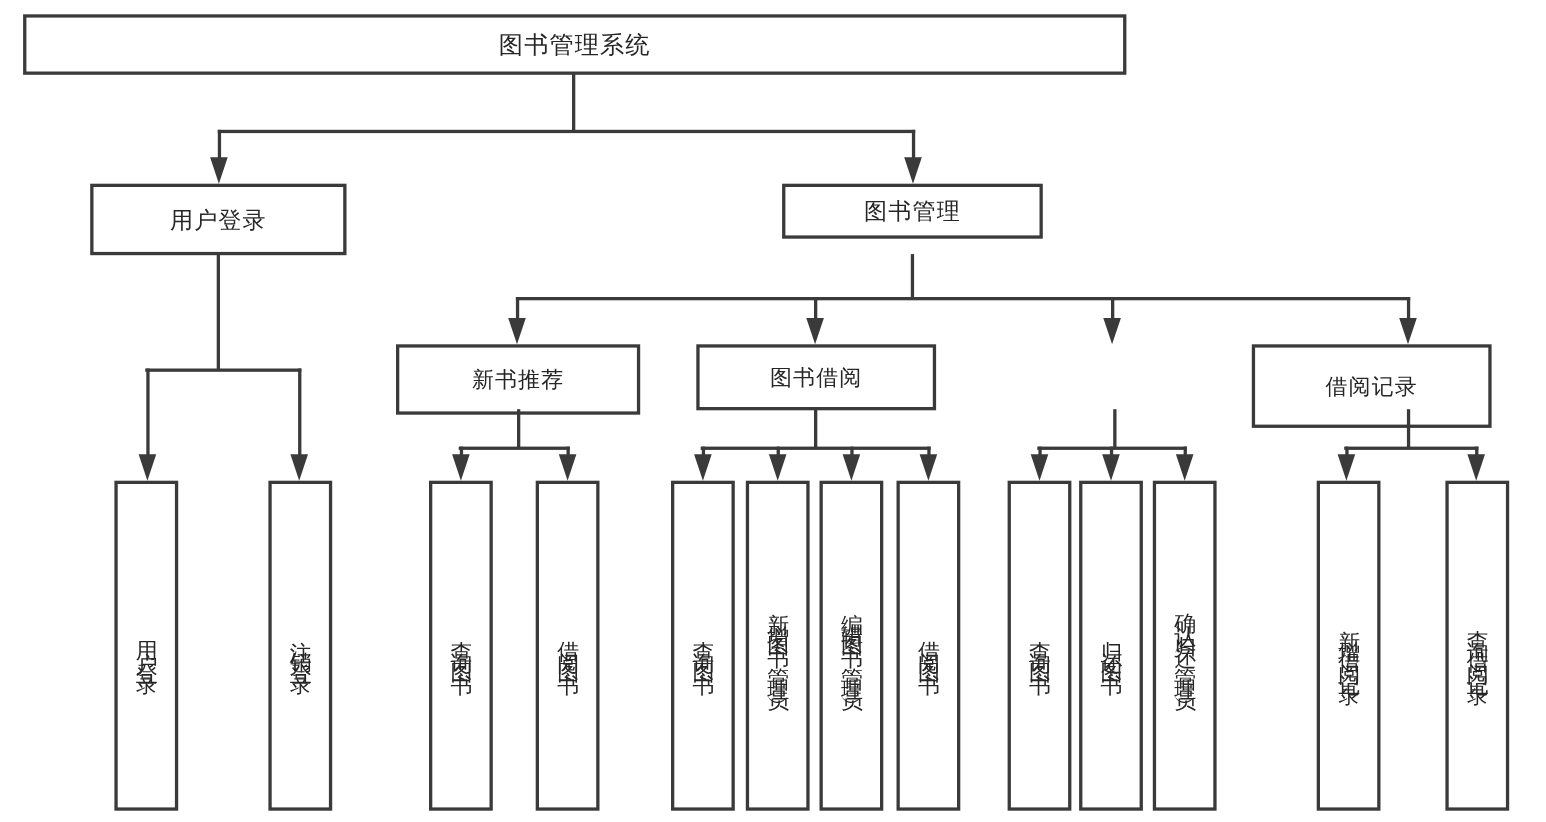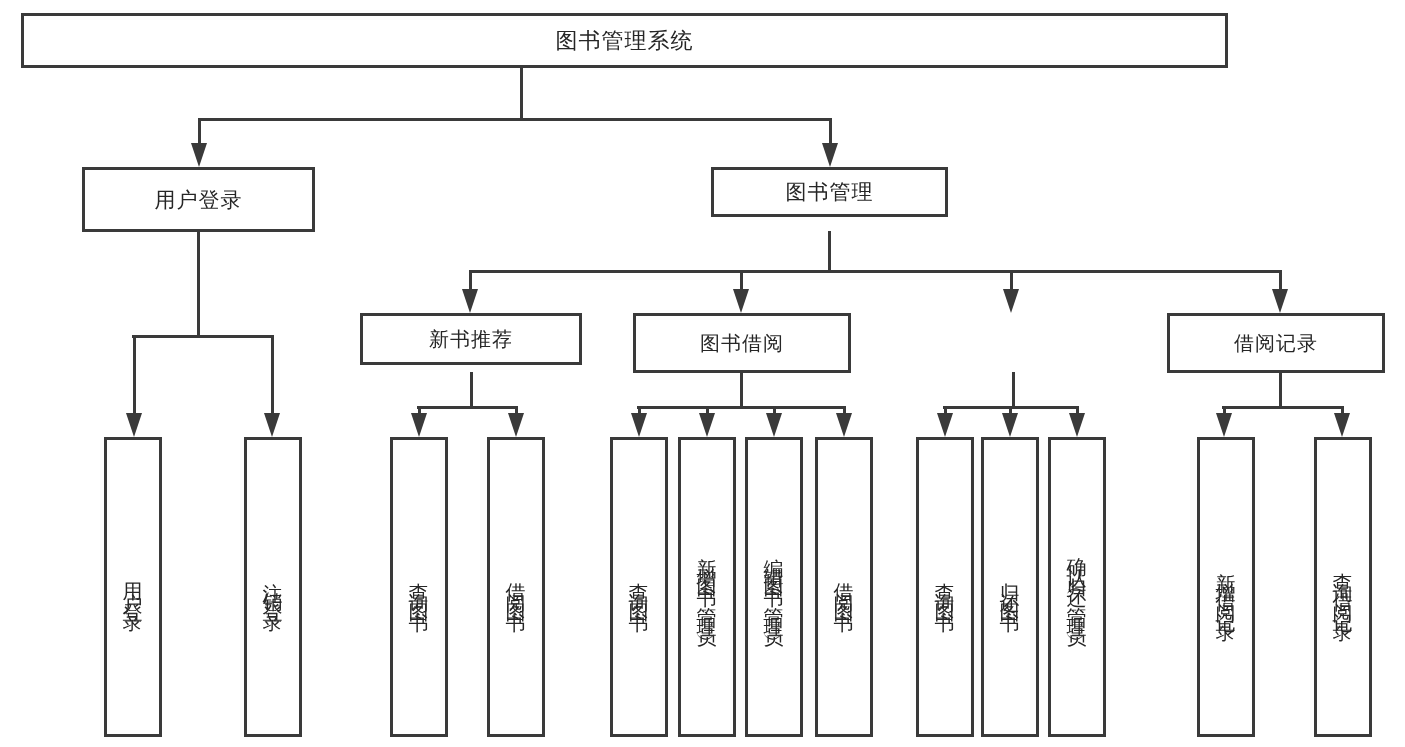--- a/index.html
+++ b/index.html
@@ -53,42 +53,42 @@
     text-shadow:0 0 2px #ffffff,1px 1px 0 #ffffff,-1px -1px 0 #ffffff;
     z-index:10;
     white-space:nowrap;
   }
 </style>
 </head>
 <body>
 
 <div class="diagram">
 
-  <div class="box root" style="left:21px;top:13px;width:1207px;height:55px;">
+  <div class="box root" style="left:21px;top:13px;width:1003px;height:55px;">
     <span>图书管理系统</span>
   </div>
 
   <div class="box lvl2" style="left:82px;top:167px;width:233px;height:65px;">
     <span>用户登录</span>
   </div>
 
   <div class="box lvl2" style="left:711px;top:167px;width:237px;height:50px;">
     <span>图书管理</span>
   </div>
 
-  <div class="box lvl3" style="left:360px;top:313px;width:222px;height:52px;">
+  <div class="box lvl3" style="left:360px;top:313px;width:222px;height:64px;">
     <span>新书推荐</span>
   </div>
 
   <div class="box lvl3" style="left:633px;top:313px;width:218px;height:60px;">
     <span>图书借阅</span>
   </div>
 
 
-  <div class="box lvl3" style="left:1167px;top:313px;width:218px;height:60px;">
+  <div class="box lvl3" style="left:1138px;top:313px;width:218px;height:76px;">
     <span>借阅记录</span>
   </div>
 
   <div class="box leaf" style="left:104px;top:437px;width:58px;height:300px;">
     <span>用户登录</span>
   </div>
   <div class="box leaf" style="left:244px;top:437px;width:58px;height:300px;">
     <span>注销登录</span>
   </div>
 

